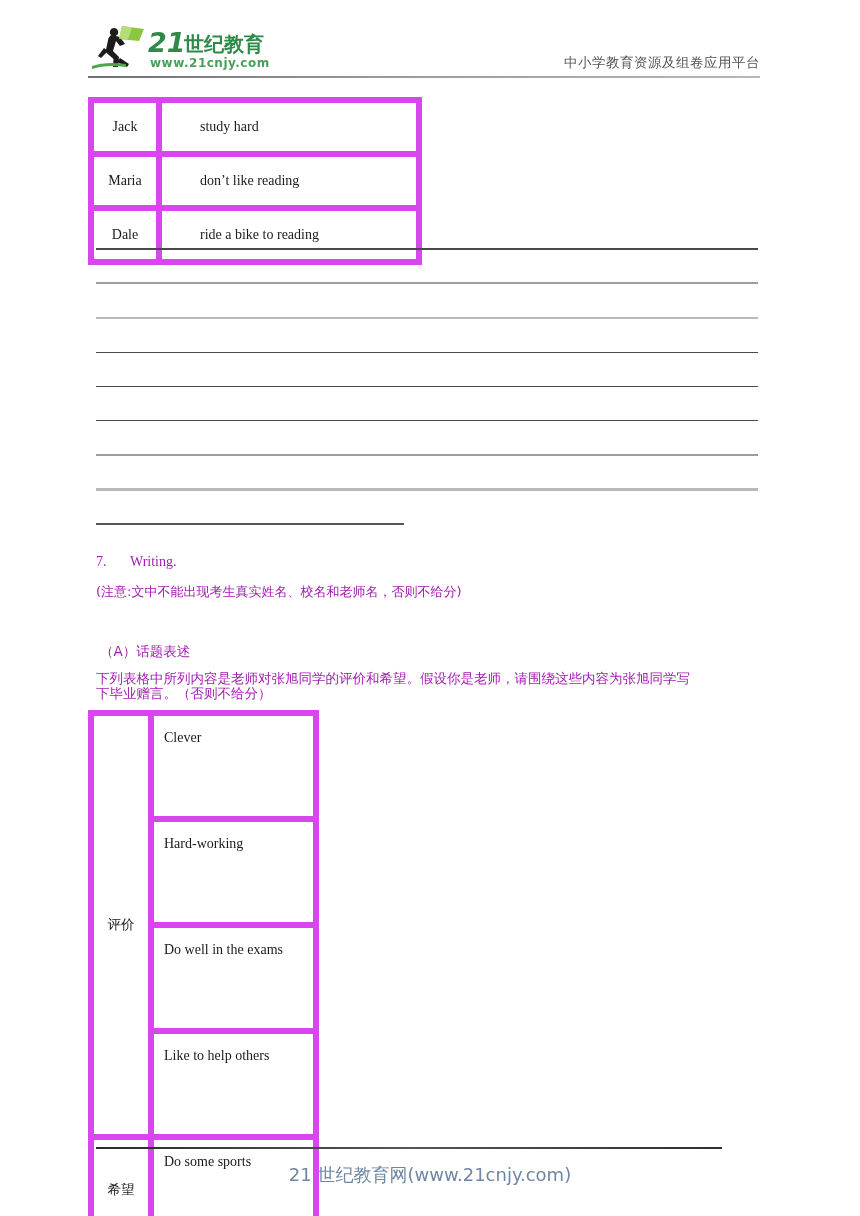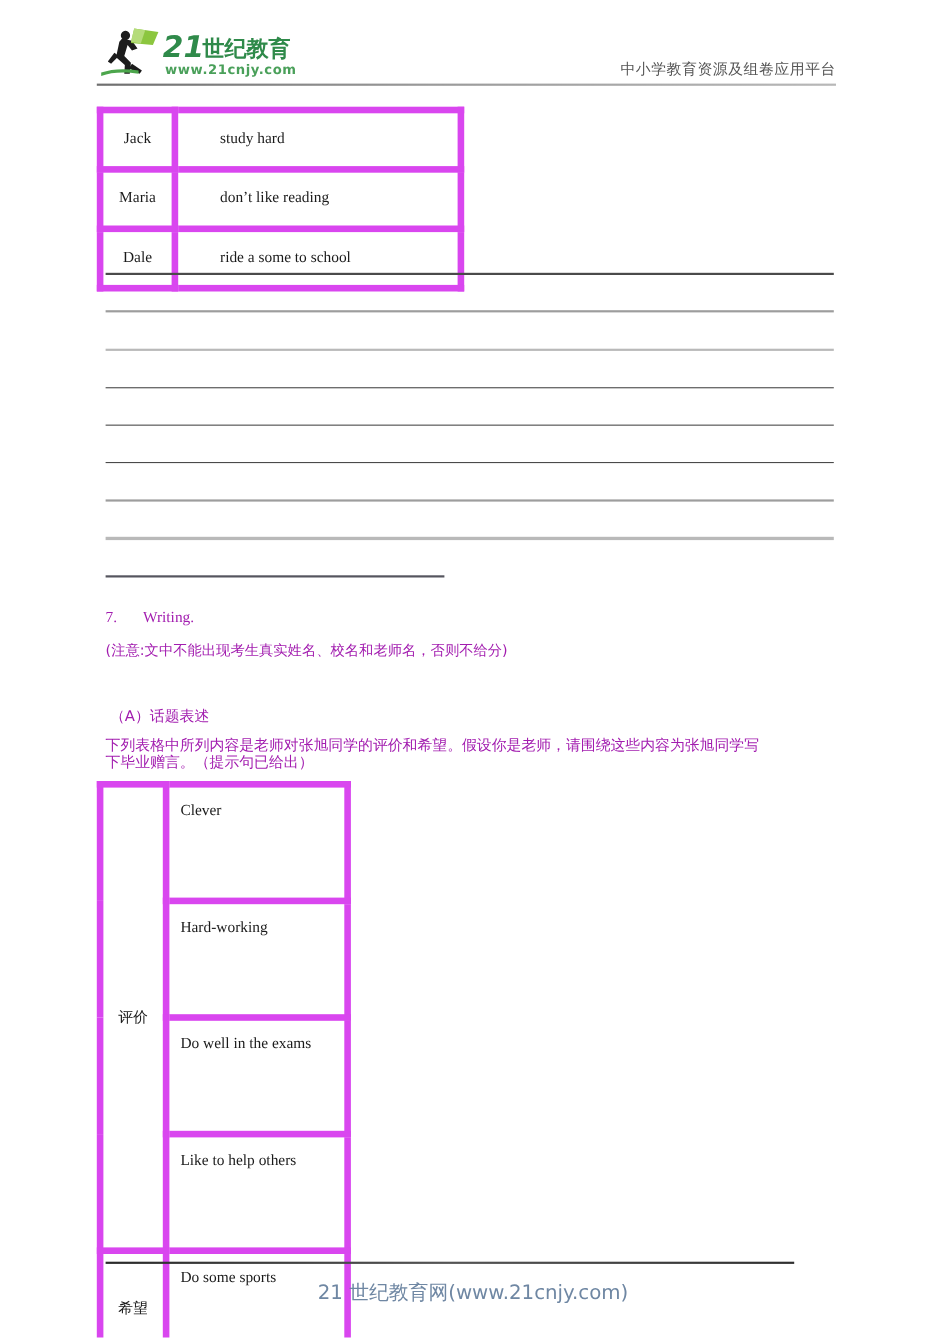--- a/index.html
+++ b/index.html
@@ -214,21 +214,21 @@
     <tr>
       <td class="col-name">Jack</td>
       <td class="col-phrase">study hard</td>
     </tr>
     <tr>
       <td class="col-name">Maria</td>
       <td class="col-phrase">don’t like reading</td>
     </tr>
     <tr>
       <td class="col-name">Dale</td>
-      <td class="col-phrase">ride a some to school</td>
+      <td class="col-phrase">ride a bike to reading</td>
     </tr>
   </tbody>
 </table>
 
 <div class="write-area">
   <div class="write-line"></div>
   <div class="write-line light"></div>
   <div class="write-line lighter"></div>
   <div class="write-line"></div>
   <div class="write-line"></div>
@@ -241,21 +241,21 @@
 <div class="para serif-num" id="q-writing">
   <span class="q-num">7.</span><span>Writing.</span>
 </div>
 
 <div class="para" id="note-line">(注意:文中不能出现考生真实姓名、校名和老师名，否则不给分)</div>
 
 <div class="para" id="section-a">（A）话题表述</div>
 
 <div class="para" id="prompt-1">下列表格中所列内容是老师对张旭同学的评价和希望。假设你是老师，请围绕这些内容为张旭同学写</div>
 
-<div class="para" id="prompt-2">下毕业赠言。（提示句已给出）</div>
+<div class="para" id="prompt-2">下毕业赠言。（否则不给分）</div>
 
 <table id="table-evaluation" class="doc-table">
   <tbody>
     <tr>
       <td class="col-label" rowspan="4">评价</td>
       <td class="col-item">Clever</td>
     </tr>
     <tr>
       <td class="col-item">Hard-working</td>
     </tr>

